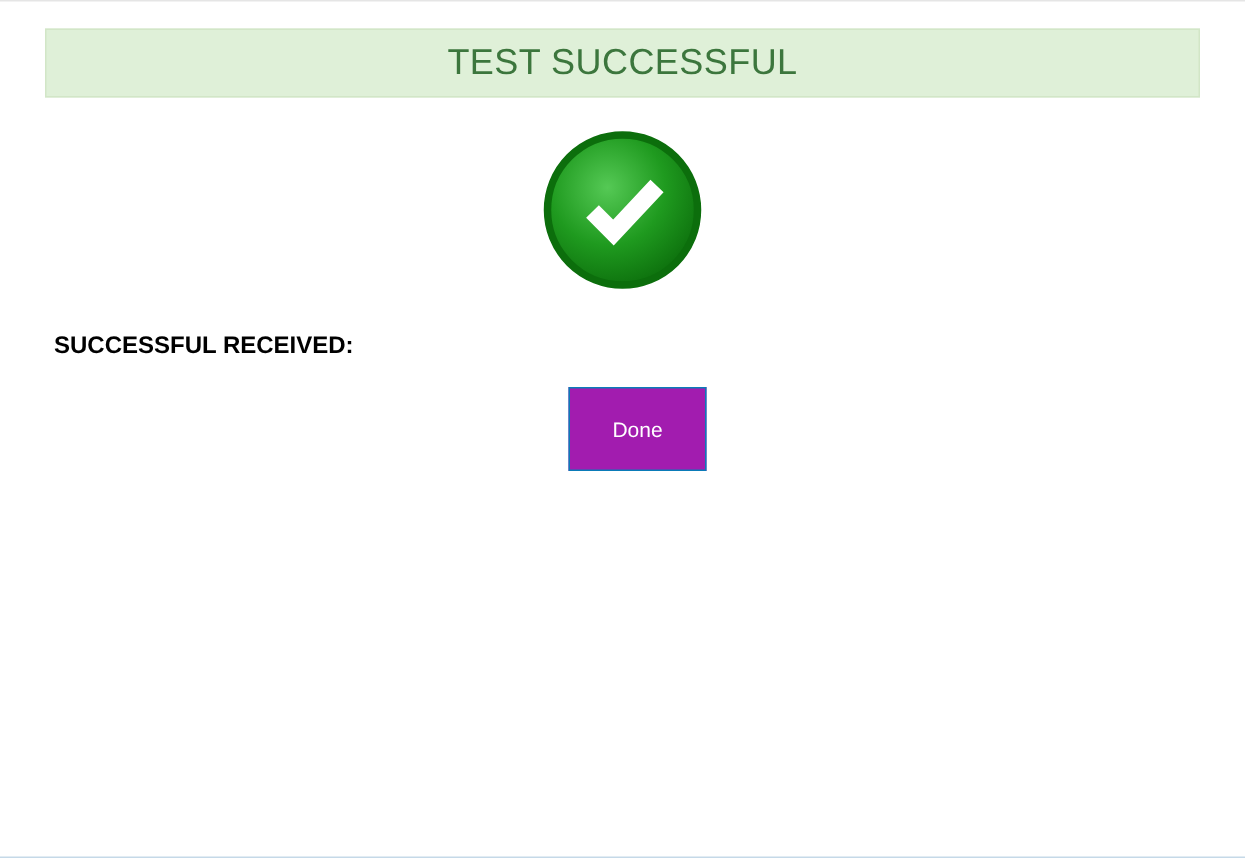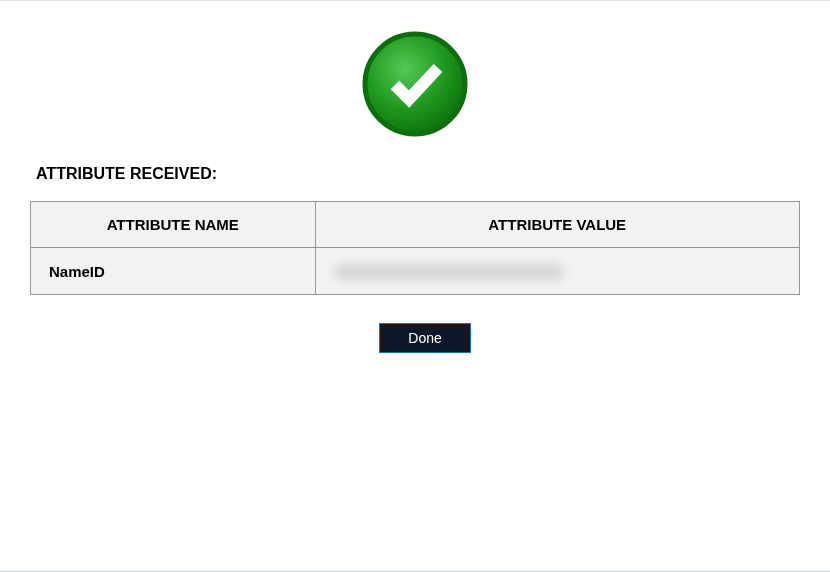--- a/index.html
+++ b/index.html
@@ -95,71 +95,58 @@
       filter: blur(4px);
     }
     .col-name { width: 37%; }
     .col-value { width: 63%; }
     .btn-row {
       text-align: center;
       margin-top: 4px;
     }
     .done-btn {
       display: inline-block;
-      background: #0f172a;
+      background: #a21caf;
       border: 1px solid #0a7bb8;
       color: #ffffff;
       font-size: 14px;
-      padding: 6px 28px;
+      padding: 19px 28px;
       cursor: pointer;
       font-family: inherit;
       margin-left: 20px;
     }
   </style>
 </head>
 <body>
 
 <div class="container">
 
+  <div class="banner">
+    <span class="banner-title">TEST SUCCESSFUL</span>
+  </div>
 
   <div class="icon-wrap">
     <span class="check-circle">
       <svg width="110" height="110" viewBox="0 0 110 110">
         <defs>
           <radialGradient id="g1" cx="40%" cy="35%" r="70%">
             <stop offset="0%" stop-color="#55c955"></stop>
             <stop offset="55%" stop-color="#1f9a1f"></stop>
             <stop offset="100%" stop-color="#0c6e0c"></stop>
           </radialGradient>
         </defs>
         <circle cx="55" cy="55" r="50" fill="url(#g1)" stroke="#0c6e0c" stroke-width="5"></circle>
         <circle cx="55" cy="55" r="50" fill="none" stroke="#ffffff" stroke-width="2" opacity="0.0"></circle>
         <circle cx="55" cy="55" r="53" fill="none" stroke="#0c6e0c" stroke-width="1" opacity="0"></circle>
         <path d="M35 56 L49 70 L78 39" fill="none" stroke="#ffffff" stroke-width="12" stroke-linecap="butt" stroke-linejoin="miter"></path>
       </svg>
     </span>
   </div>
 
 
-  <div class="section-label">ATTRIBUTE RECEIVED:</div>
+  <div class="section-label">SUCCESSFUL RECEIVED:</div>
 
-  <table class="attrs">
-    <thead>
-      <tr>
-        <th class="col-name">ATTRIBUTE NAME</th>
-        <th class="col-value">ATTRIBUTE VALUE</th>
-      </tr>
-    </thead>
-    <tbody>
-      <tr>
-        <td>NameID</td>
-        <td class="value-cell">
-          <span class="redacted"></span>
-        </td>
-      </tr>
-    </tbody>
-  </table>
 
   <div class="btn-row">
     <button class="done-btn">Done</button>
   </div>
 
 </div>
 
 </body></html>

